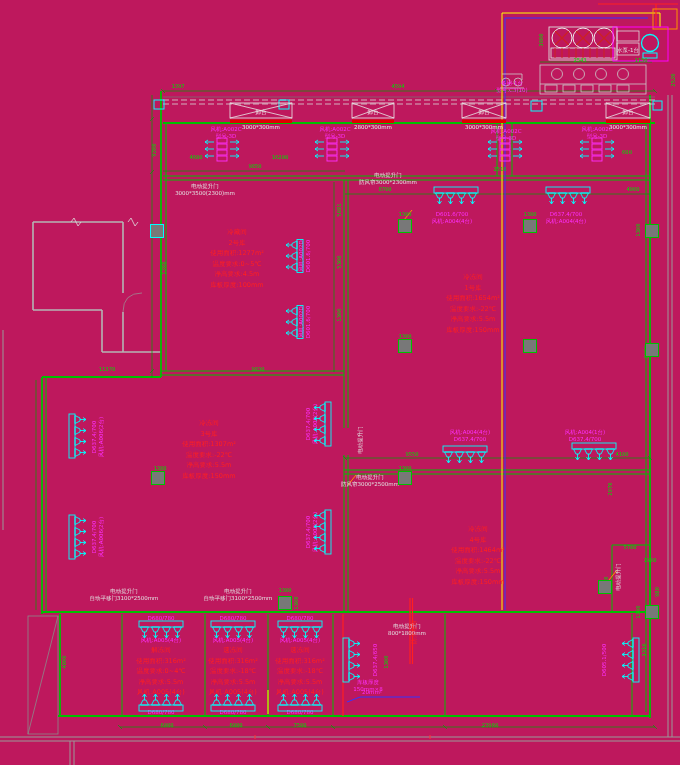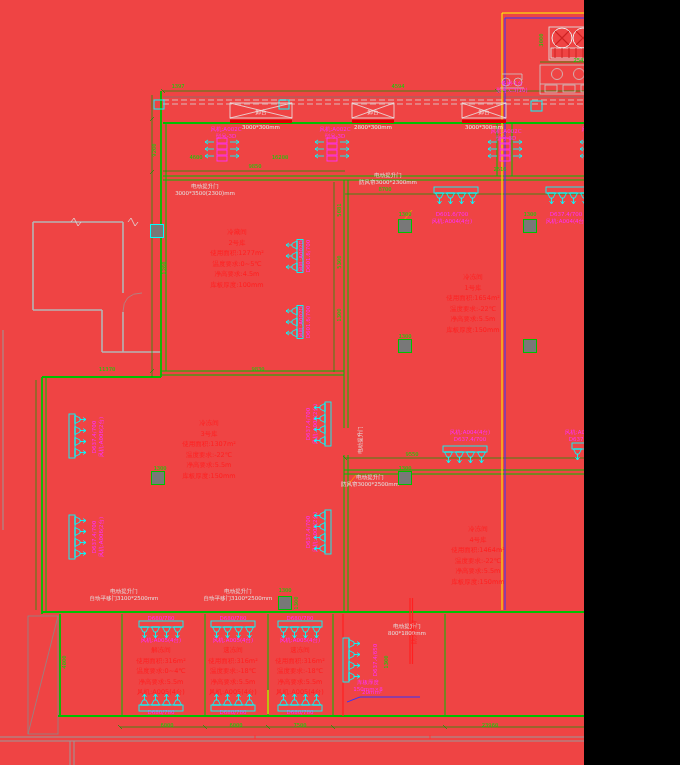--- a/index.html
+++ b/index.html
@@ -1,16 +1,16 @@
 <!DOCTYPE html>
 <html><head>
 <meta charset="utf-8">
 <style>
   html,body{margin:0;padding:0;background:#000;}
-  #stage{position:relative;width:584px;height:765px;background:#ef4444;overflow:hidden;}
+  #stage{position:relative;width:680px;height:765px;background:#be185d;overflow:hidden;}
   svg{display:block;}
   text{font-family:"DejaVu Sans",sans-serif;}
   .dim{fill:#00dc00;font-size:5.5px;font-family:"DejaVu Sans Mono",monospace;}
   .note{fill:#e2e2e2;font-size:5.5px;}
   .fan{fill:#ff30ff;font-size:5.5px;}
   .spec{fill:#ff2020;font-size:6.5px;}
   .rednote{fill:#ff2020;font-size:6px;}
   .dockt{fill:#f0f0f0;font-size:5.5px;}
 </style>
 </head>

